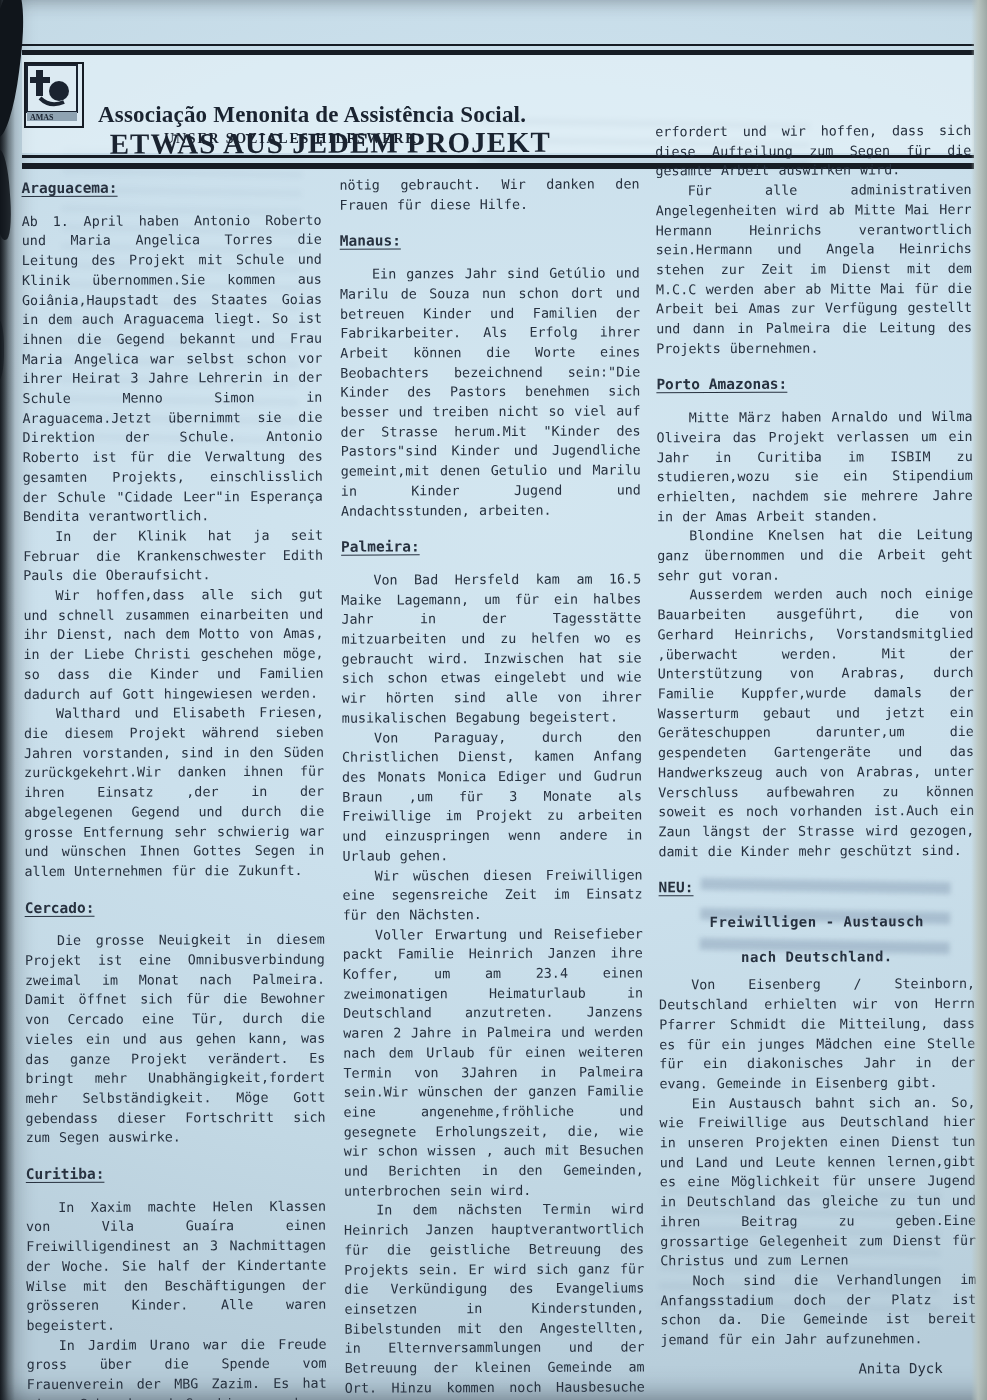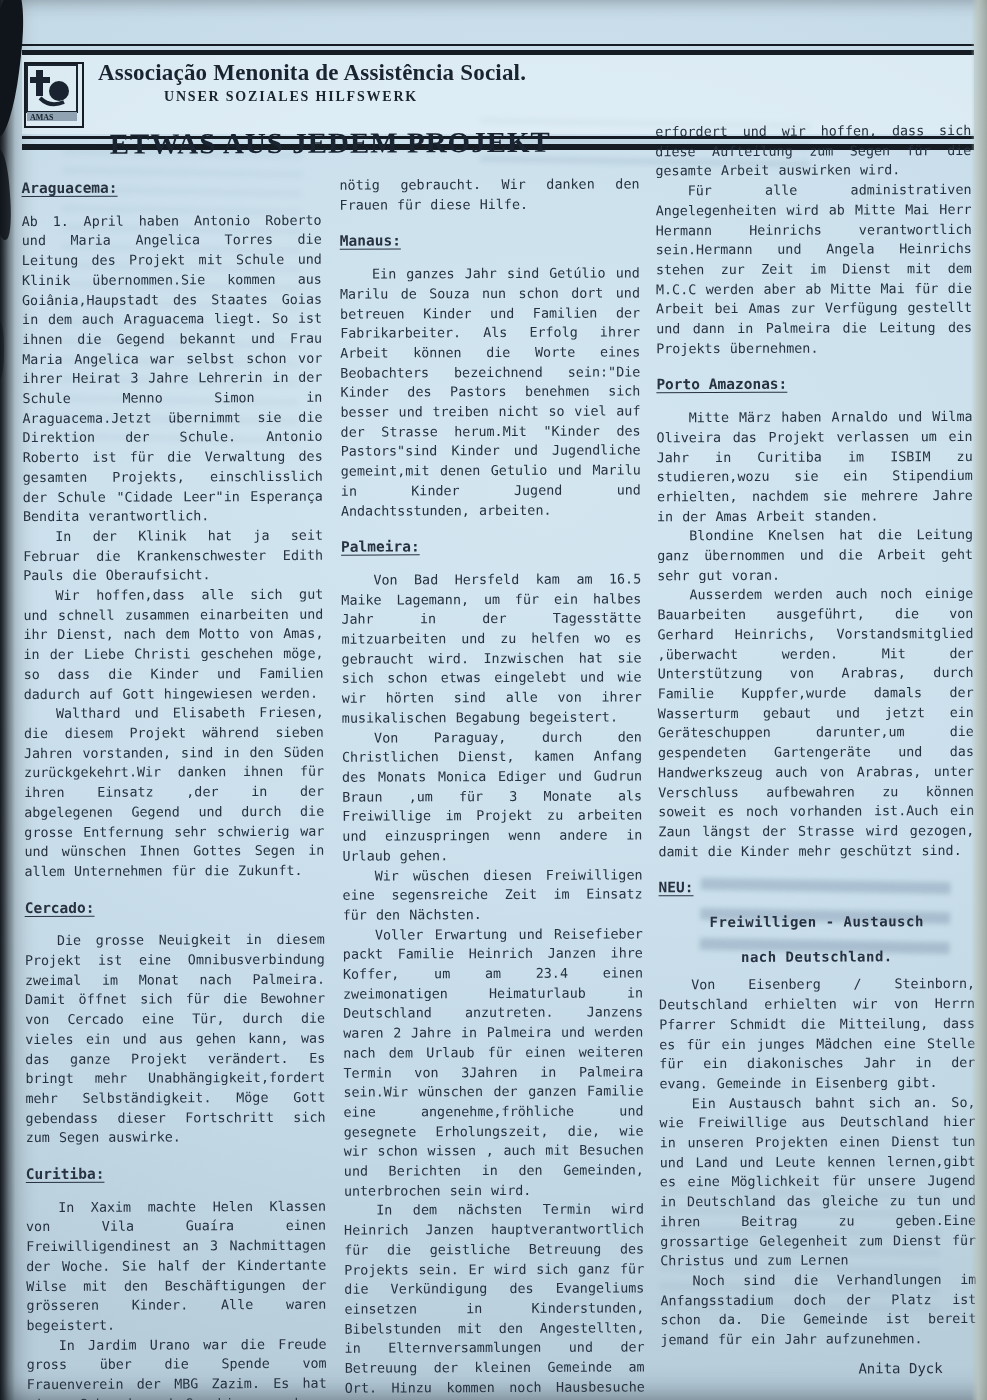--- a/index.html
+++ b/index.html
@@ -32,21 +32,21 @@
 
   
   .masthead { position:absolute; left:22px; right:13px; top:44px; }
   .line-a { height:2px; background:#161c24; margin-bottom:4px; }
   .line-b { height:5px; background:#161c24; }
   .line-c { height:3px; background:#161c24; margin-top:2px; }
   .line-d { height:6px; background:#161c24; margin-top:5px; }
   .mast-band { display:flex; align-items:flex-start; background:rgba(240,249,253,.5); padding:5px 8px 6px 2px; }
   .logo-box { width:56px; height:62px; border:2px solid #161c24; background:#dceaf2; flex:0 0 auto;
               margin-top:2px; position:relative; }
-  .mast-text { margin-left:14px; }
+  .mast-text { margin-left:14px;margin-top:42px; }
   .org-name { font-family:"Liberation Serif", serif; font-weight:bold; font-size:23px;
               letter-spacing:.2px; color:#1a2330; line-height:1.15; }
   .org-sub  { font-family:"Liberation Serif", serif; font-weight:bold; font-size:14px;
               letter-spacing:1.8px; color:#1a2330; margin:3px 0 0 66px; }
   .mast-right { margin-left:auto; text-align:right; font-family:"Liberation Serif", serif;
                 font-weight:bold; font-size:12.5px; line-height:1.5; color:#1a2330; padding-top:3px; }
 
   
   .content { position:absolute; left:24px; right:13px; top:118px; bottom:0;
              display:flex; gap:16px; transform:rotate(-.25deg); }

